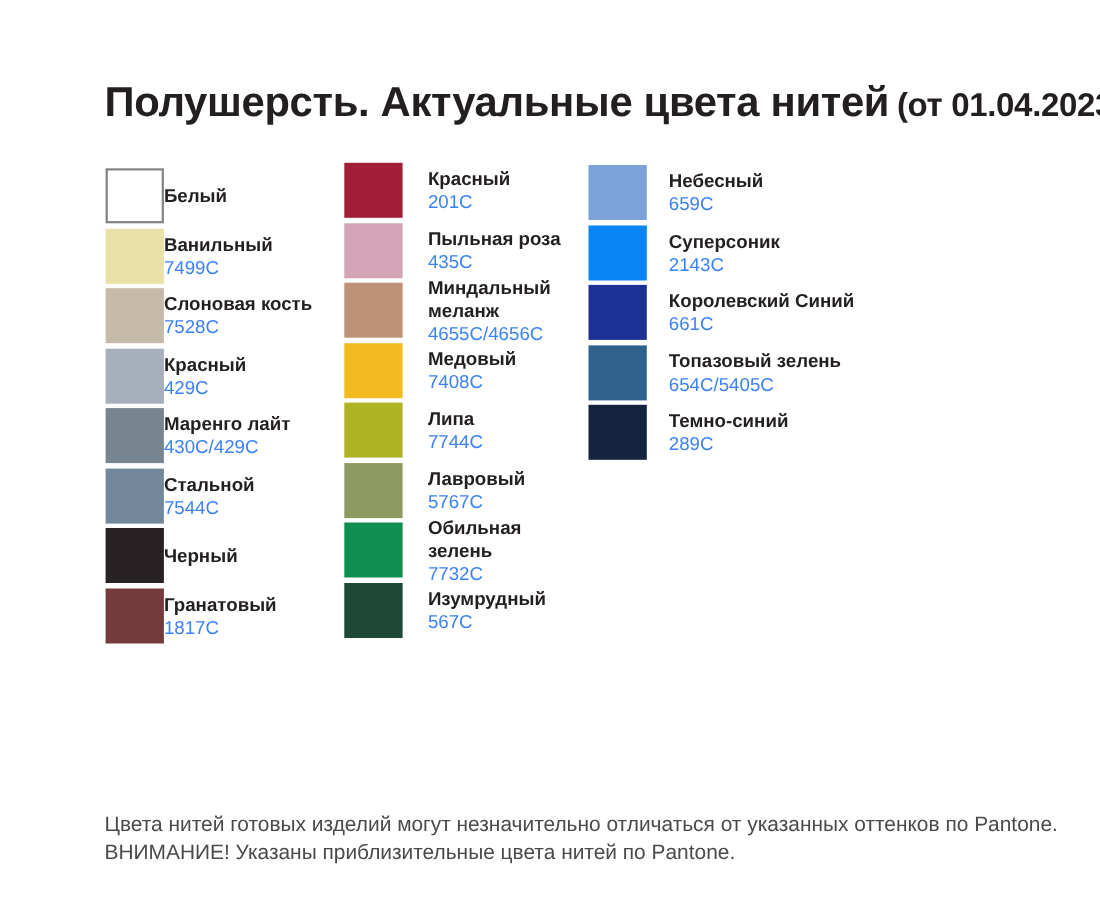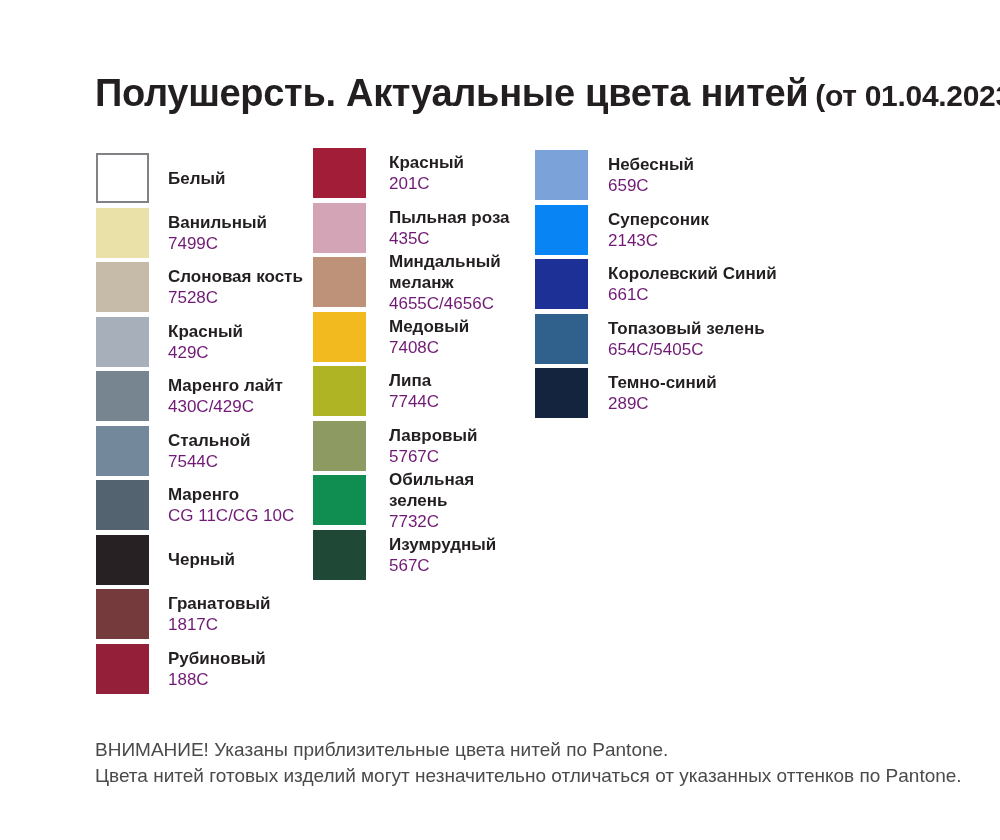--- a/index.html
+++ b/index.html
@@ -47,25 +47,25 @@
     box-sizing: border-box;
   }
   .swatch.bordered { border: 2px solid #808285; }
   .label {
     display: flex;
     flex-direction: column;
     justify-content: center;
     line-height: 21px;
     font-size: 17px;
   }
-  .col-1 .label { padding-left: 19px; width: 150px; }
+  .col-1 .label { width: 150px; }
   .col-2 .label { padding-left: 23px; width: 146px; }
   .col-3 .label { padding-left: 20px; width: 200px; }
   .label .name { font-weight: bold; color: #231F20; }
-  .label .code { color: #701a75; }
+  .label .code { color: #3b82f6; }
   .footer {
     position: absolute;
     left: 95px; top: 737px;
     font-size: 19px;
     line-height: 26px;
     color: #4A4A4C;
     white-space: nowrap;
   }
 </style>
 </head>
@@ -111,46 +111,32 @@
         </div>
       </div>
       <div class="row">
         <div class="swatch" style="background: rgb(116, 136, 155);"></div>
         <div class="label">
           <div class="name">Стальной</div>
           <div class="code">7544C</div>
         </div>
       </div>
       <div class="row">
-        <div class="swatch" style="background: rgb(83, 100, 112);"></div>
-        <div class="label">
-          <div class="name">Маренго</div>
-          <div class="code">CG 11C/CG 10C</div>
-        </div>
-      </div>
-      <div class="row">
         <div class="swatch" style="background: rgb(39, 33, 35);"></div>
         <div class="label">
           <div class="name">Черный</div>
         </div>
       </div>
       <div class="row">
         <div class="swatch" style="background: rgb(117, 58, 60);"></div>
         <div class="label">
           <div class="name">Гранатовый</div>
           <div class="code">1817C</div>
         </div>
       </div>
-      <div class="row">
-        <div class="swatch" style="background: rgb(147, 32, 56);"></div>
-        <div class="label">
-          <div class="name">Рубиновый</div>
-          <div class="code">188C</div>
-        </div>
-      </div>
     </div>
   <div class="col col-2">
       <div class="row">
         <div class="swatch" style="background: rgb(162, 30, 56);"></div>
         <div class="label">
           <div class="name">Красный</div>
           <div class="code">201C</div>
         </div>
       </div>
       <div class="row">
@@ -235,17 +221,17 @@
       <div class="row">
         <div class="swatch" style="background: rgb(20, 36, 63);"></div>
         <div class="label">
           <div class="name">Темно-синий</div>
           <div class="code">289C</div>
         </div>
       </div>
     </div>
 
   <div class="footer">
+    <div>Цвета нитей готовых изделий могут незначительно отличаться от указанных оттенков по Pantone.</div>
     <div>ВНИМАНИЕ! Указаны приблизительные цвета нитей по Pantone.</div>
-    <div>Цвета нитей готовых изделий могут незначительно отличаться от указанных оттенков по Pantone.</div>
   </div>
 
 </div>
 
 </body></html>

